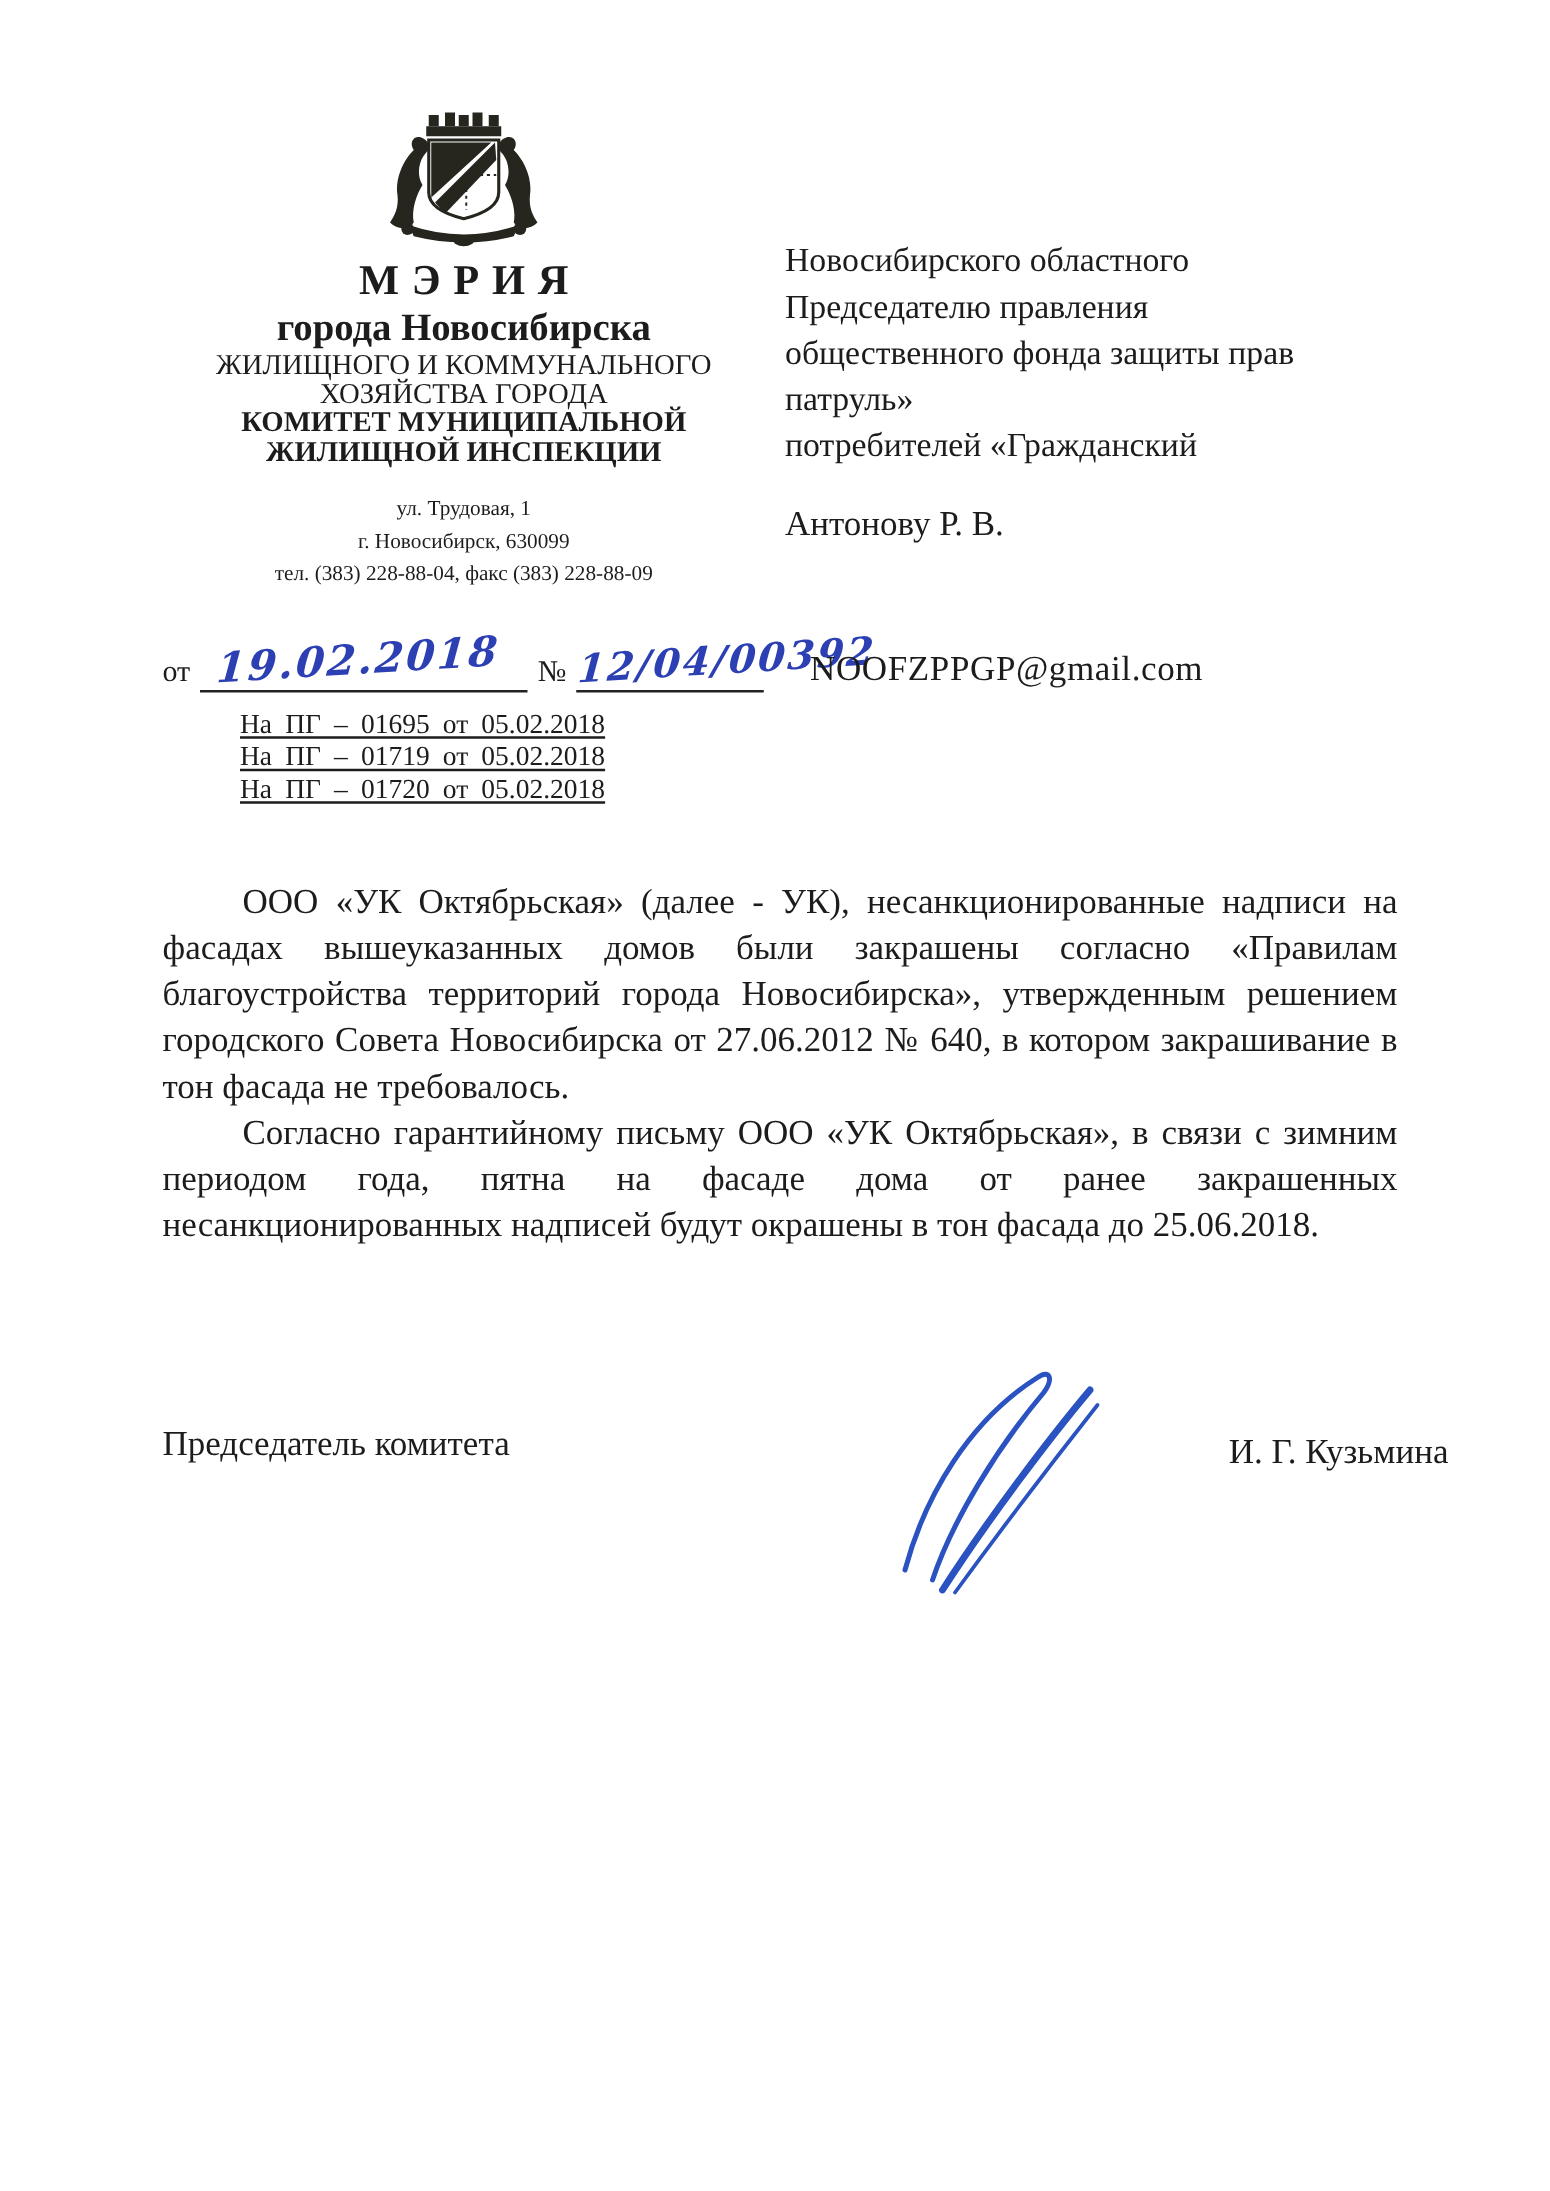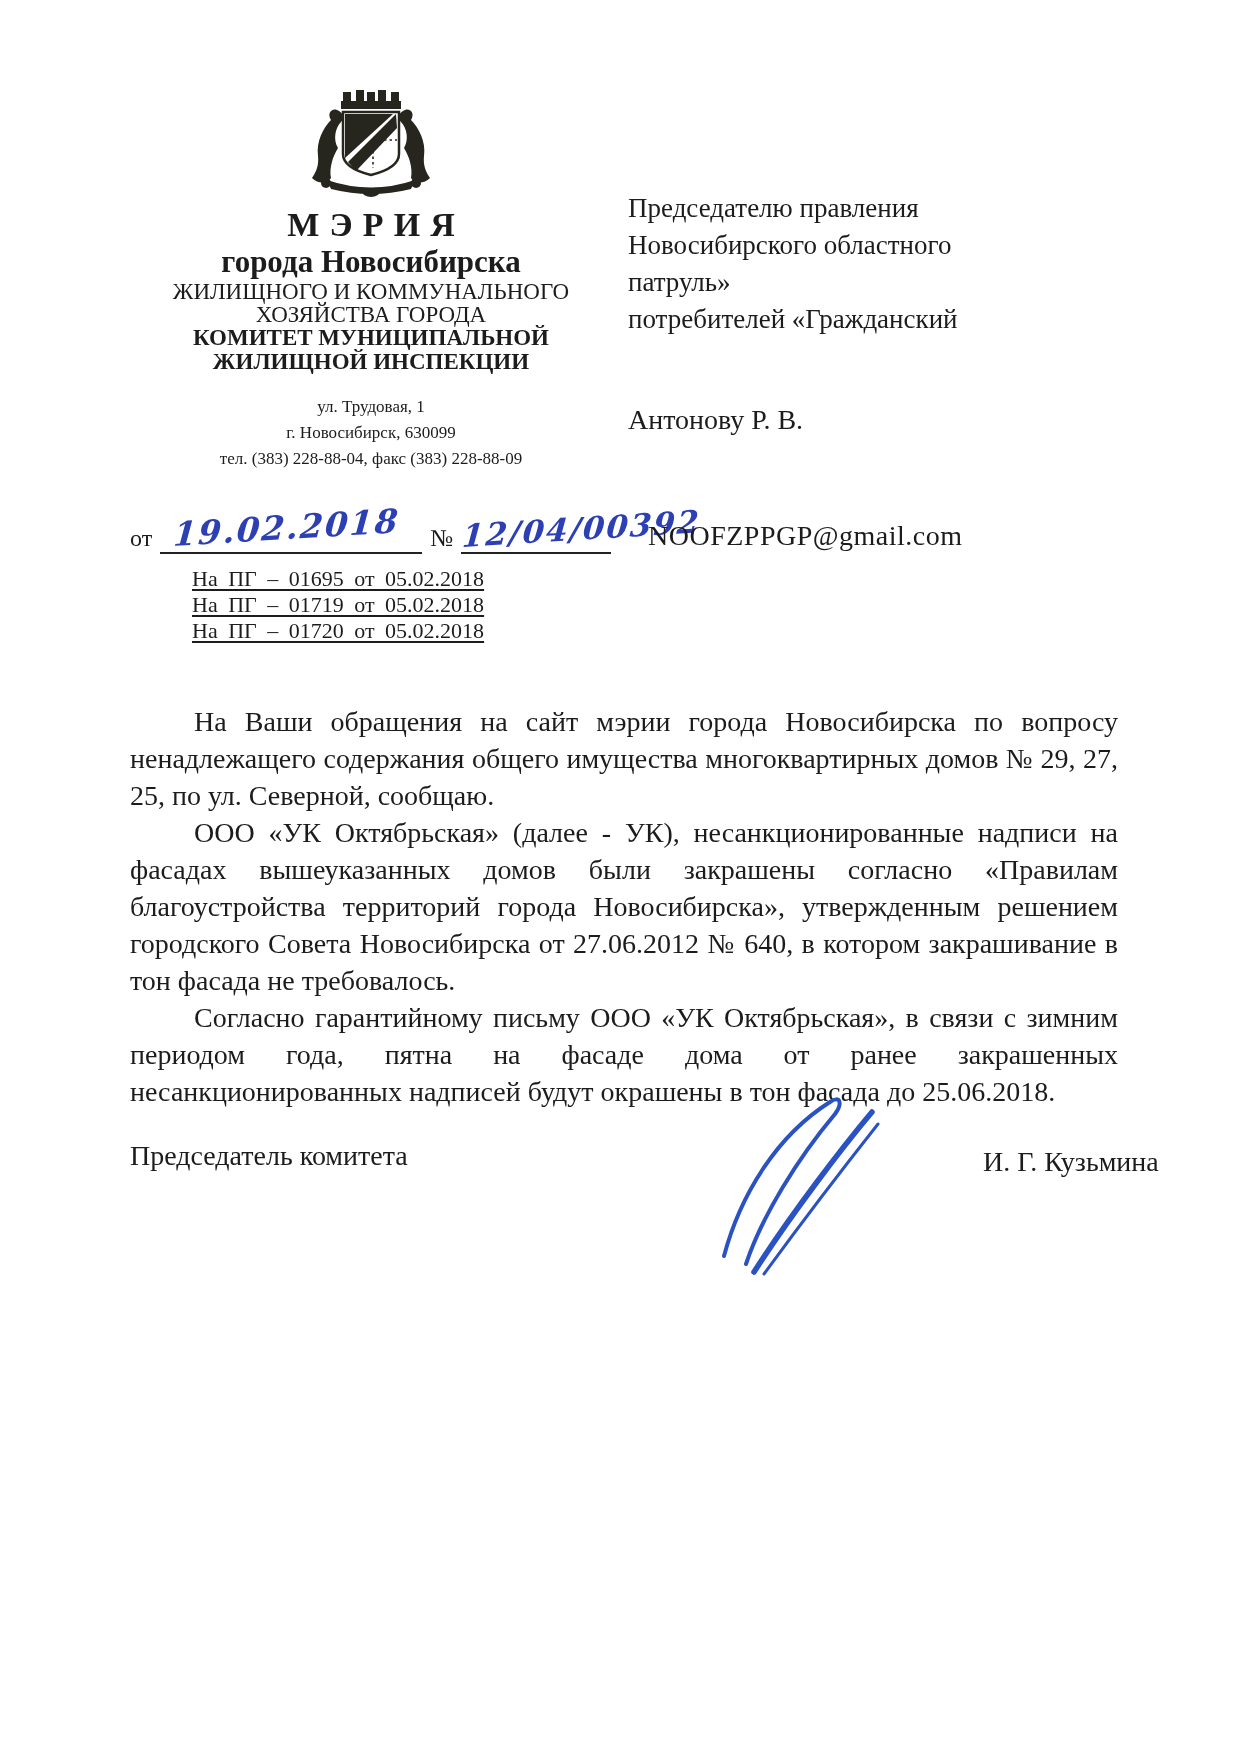--- a/index.html
+++ b/index.html
@@ -99,30 +99,30 @@
     </span>
   </div>
 
   <div class="refs">
     <div class="ref-line">На ПГ – 01695 от 05.02.2018</div>
     <div class="ref-line">На ПГ – 01719 от 05.02.2018</div>
     <div class="ref-line">На ПГ – 01720 от 05.02.2018</div>
   </div>
 
   <div class="recipient">
+    <div>Новосибирского областного</div>
     <div>Председателю правления</div>
-    <div>Новосибирского областного</div>
+    <div>общественного фонда защиты прав</div>
     <div>патруль»</div>
     <div>потребителей «Гражданский</div>
   </div>
   <div class="recipient-name">Антонову Р. В.</div>
   <div class="recipient-email">NOOFZPPGP@gmail.com</div>
 
   <div class="body-text">
-    <p>На Ваши обращения на сайт мэрии города Новосибирска по вопросу ненадлежащего содержания общего имущества многоквартирных домов № 29, 27, 25, по ул. Северной, сообщаю.</p>
     <p>ООО «УК Октябрьская» (далее - УК), несанкционированные надписи на фасадах вышеуказанных домов были закрашены согласно «Правилам благоустройства территорий города Новосибирска», утвержденным решением городского Совета Новосибирска от 27.06.2012 № 640, в котором закрашивание в тон фасада не требовалось.</p>
     <p>Согласно гарантийному письму ООО «УК Октябрьская», в связи с зимним периодом года, пятна на фасаде дома от ранее закрашенных несанкционированных надписей будут окрашены в тон фасада до 25.06.2018.</p>
   </div>
 
   <div class="sig-title">Председатель комитета</div>
   <svg class="sig-svg" width="260" height="190" viewBox="0 0 260 190" aria-hidden="true">
     <g fill="none" stroke="#2a52c0" stroke-linecap="round">
       <path d="M34,170 C50,110 86,50 140,16 C150,9 153,17 145,28 C108,72 72,130 56,178" stroke-width="4"></path>
       <path d="M64,186 C100,130 150,64 182,26" stroke-width="5.5"></path>
       <path d="M74,188 C112,136 158,76 188,38" stroke-width="3"></path>

